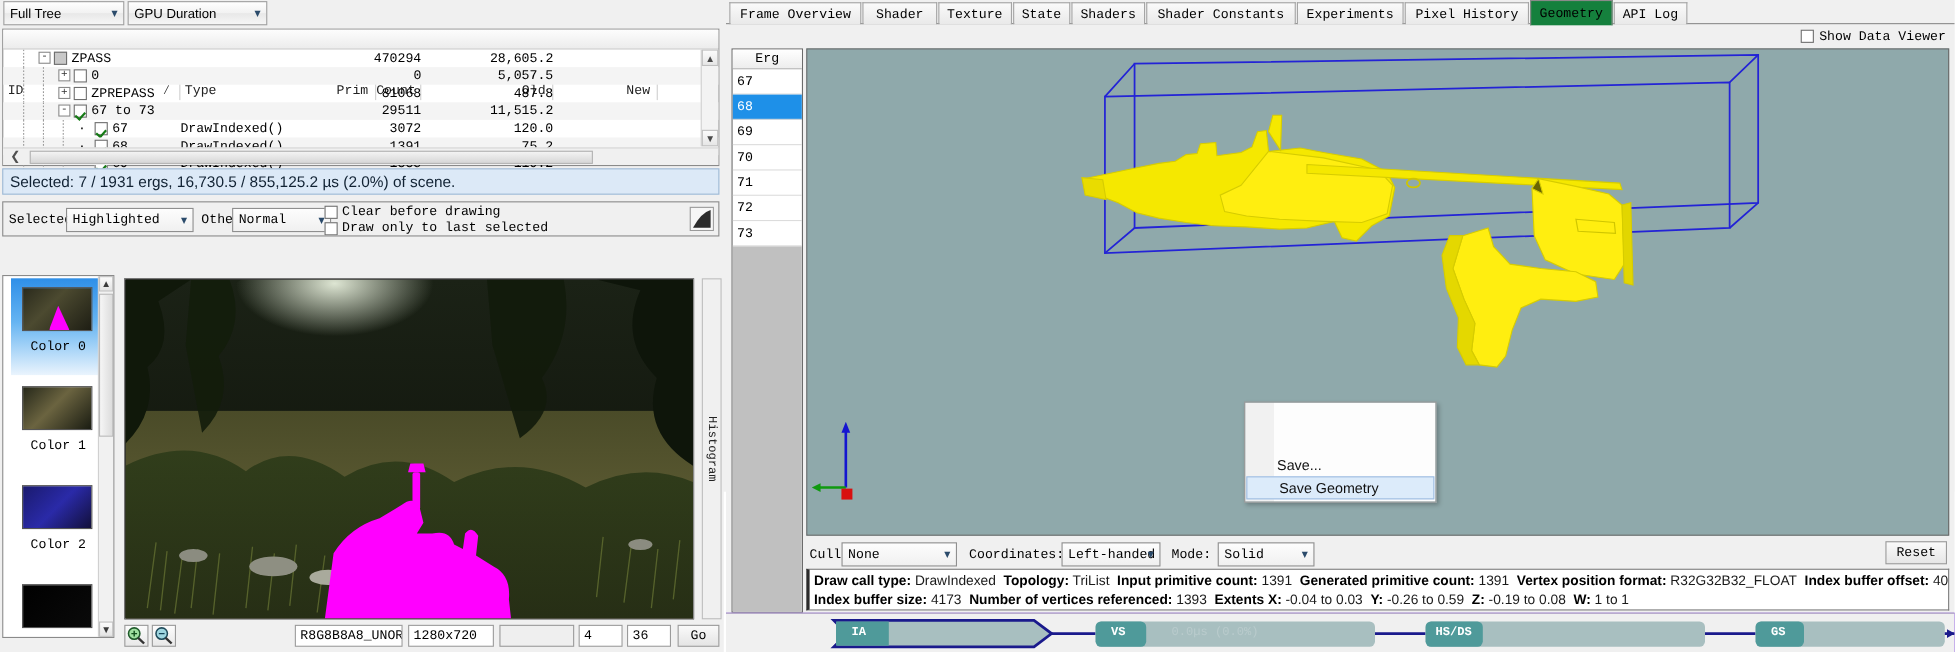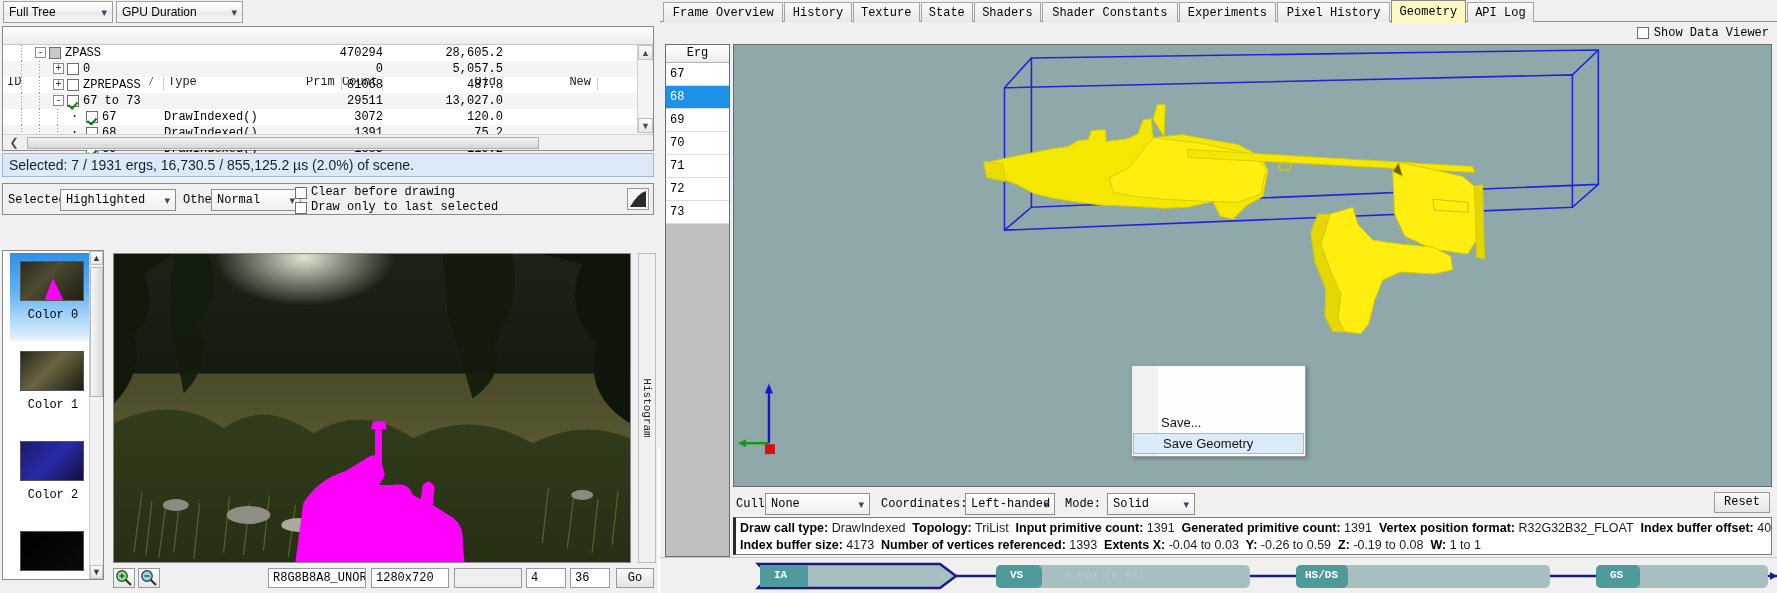--- a/index.html
+++ b/index.html
@@ -227,21 +227,21 @@
   .tab {
     position:absolute; top:2px; height:20px;
     border:1px solid #a5a5a5; border-bottom:none;
     background:linear-gradient(to bottom,#fafafa,#e9e9e9);
     font-family:"Liberation Mono","DejaVu Sans Mono",monospace;
     font-size:12px; color:#000;
     display:flex; align-items:center; justify-content:center;
     padding:0 5px; white-space:nowrap;
   }
   .tab.active {
-    top:0; height:23px; background:#fef9c3; border-color:#8a8a8a; z-index:3;
+    top:0; height:23px; background:#15803d; border-color:#8a8a8a; z-index:3;
     font-weight:normal;
   }
   #tab-underline {
     position:absolute; left:0; top:21px; width:100%; height:1px; background:#8a8a8a;
   }
   #show-data-viewer {
     position:absolute; right:8px; top:26px; display:flex; align-items:center; gap:5px;
     font-family:"Liberation Mono","DejaVu Sans Mono",monospace; font-size:12px; color:#000;
   }
   #sdv-box { width:12px; height:12px; border:1px solid #6e6e6e; background:#fff; }
@@ -388,21 +388,21 @@
             <div class="c-prim">81068</div>
             <div class="c-old">487.8</div>
             <div class="c-new"></div>
           </div>
           <div class="trow alt">
             <div class="dotline" style="left: 18px;"></div>
             <div class="dotline" style="left: 36px;"></div>
             <div class="c-id" style="padding-left: 50px;"><span class="expander">-</span><span class="cbx checked"></span><span>67 to 73</span></div>
             <div class="c-type"></div>
             <div class="c-prim">29511</div>
-            <div class="c-old">13,027.0</div>
+            <div class="c-old">11,515.2</div>
             <div class="c-new"></div>
           </div>
           <div class="trow">
             <div class="dotline" style="left: 18px;"></div>
             <div class="dotline" style="left: 36px;"></div>
             <div class="dotline" style="left: 54px;"></div>
             <div class="c-id" style="padding-left: 68px;"><span class="ind" style="width: 15px;">·</span><span class="cbx checked"></span><span>67</span></div>
             <div class="c-type">DrawIndexed()</div>
             <div class="c-prim">3072</div>
             <div class="c-old">120.0</div>
@@ -587,21 +587,21 @@
   </div>
 
   <div id="right-panel">
 
     <div id="tabstrip">
       <div id="tab-underline"></div>
     <div class="tab" style="left: 3px; width: 120.4px;">
           <span>Frame Overview</span>
         </div>
         <div class="tab" style="left: 124.4px; width: 67.2px;">
-          <span>History</span>
+          <span>Shader</span>
         </div>
         <div class="tab" style="left: 192.6px; width: 67.2px; font-family: Liberation Mono, monospace;">
           <span>Texture</span>
         </div>
         <div class="tab" style="left: 260.8px; width: 52px;">
           <span>State</span>
         </div>
         <div class="tab" style="left: 313.8px; width: 67.2px;">
           <span>Shaders</span>
         </div>

